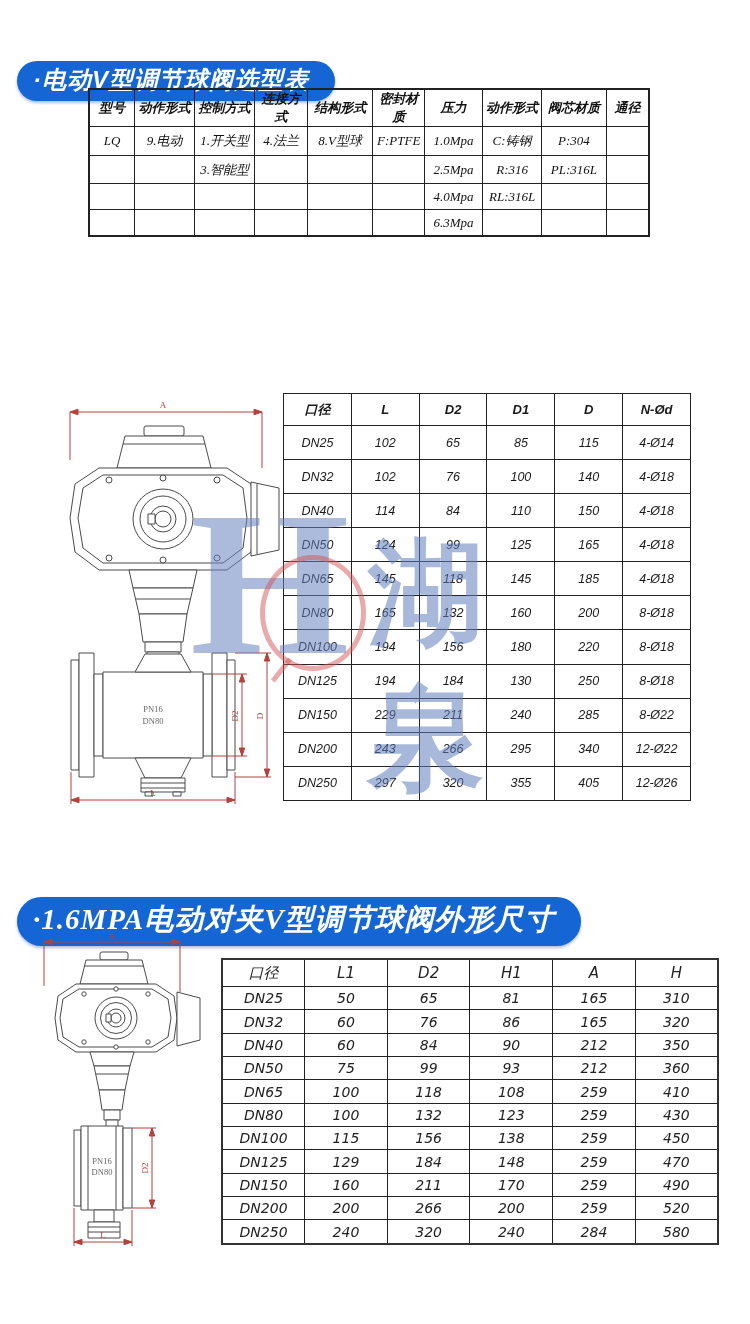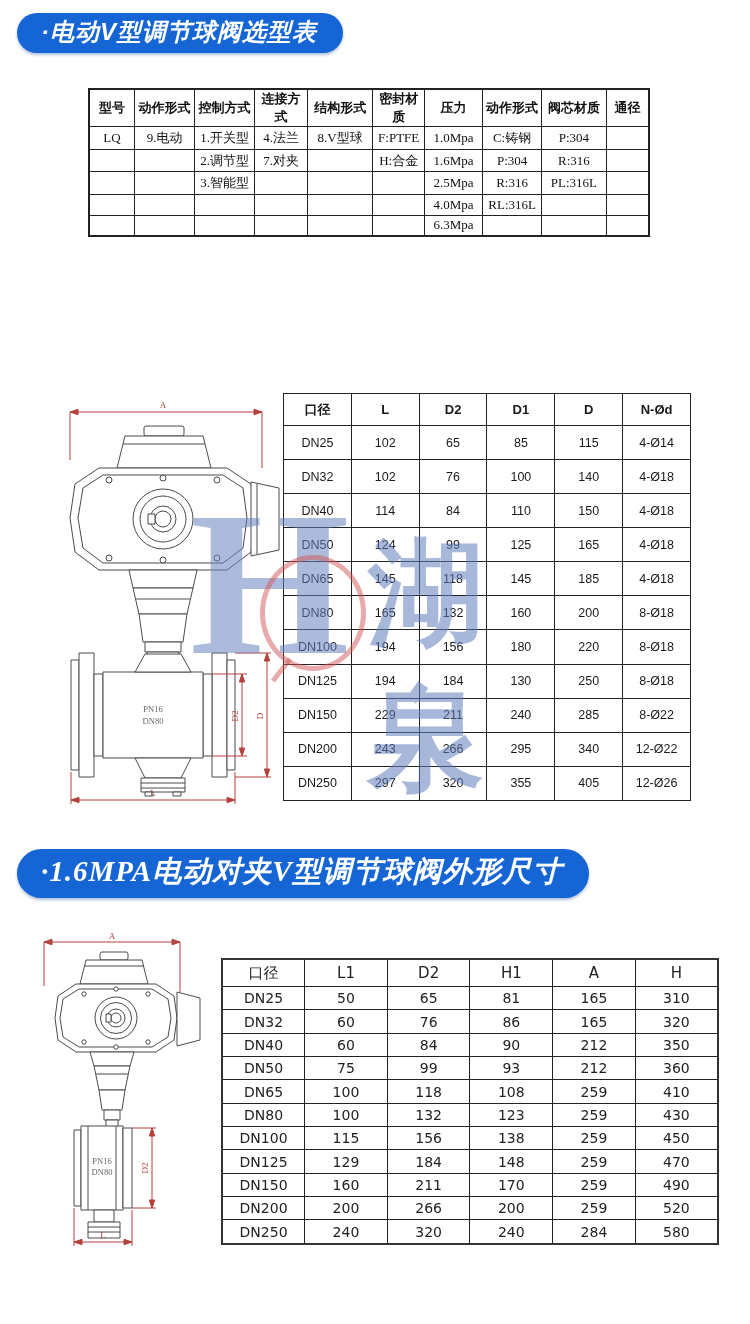--- a/index.html
+++ b/index.html
@@ -1,28 +1,28 @@
 <!DOCTYPE html>
 <html><head>
 <meta charset="utf-8">
 <style>
   html,body { margin:0; padding:0; background:#ffffff; }
   .page { position:relative; width:750px; height:1324px; background:#ffffff; overflow:hidden;
           font-family:"Liberation Sans", sans-serif; }
 
   
   .pill { position:absolute; background:#1566d4; color:#ffffff; font-weight:bold; font-style:italic;
-          border-radius:40px; display:flex; align-items:center; padding:0 26px 3px 24px;
+          border-radius:40px; display:flex; align-items:center; padding:0 26px 3px 16px;
           white-space:nowrap; box-shadow:0 2px 3px rgba(25,75,160,0.35);
-          font-family:"Liberation Sans", sans-serif; letter-spacing:1px; }
+          font-family:"Liberation Sans", sans-serif; letter-spacing:1px;margin-top:48px; }
   .pill1 { left:17px; top:13px;  height:37px; font-size:24px; }
   .pill2 { left:17px; top:294px; height:46px; font-size:29px; }
   .pill3 { left:17px; top:849px; height:46px; font-size:29px;font-family:Liberation Serif, serif; }
 
-  table { border-collapse:collapse; position:absolute; table-layout:fixed; }
+  table { border-collapse:collapse; position:absolute; table-layout:fixed;font-style:italic; }
   th,td { border:1px solid #222; text-align:center; vertical-align:middle; padding:0; overflow:hidden; }
 
   
   .sel-table { left:88px; top:88px; width:562px; height:149px; border:2px solid #222;
                font-family:"Liberation Serif", serif; font-size:13px; color:#111; }
   .sel-table th { font-weight:bold; height:26px; }
   .sel-table th:nth-child(1){width:7.3%}  .sel-table th:nth-child(2){width:9.8%}
   .sel-table th:nth-child(3){width:9.8%}  .sel-table th:nth-child(4){width:8.6%}
   .sel-table th:nth-child(5){width:10.7%} .sel-table th:nth-child(6){width:8.4%}
   .sel-table th:nth-child(7){width:9.5%}  .sel-table th:nth-child(8){width:9.6%}
@@ -82,32 +82,20 @@
         <tr>
           <td>LQ</td>
           <td>9.电动</td>
           <td>1.开关型</td>
           <td>4.法兰</td>
           <td>8.V型球</td>
           <td>F:PTFE</td>
           <td>1.0Mpa</td>
           <td>C:铸钢</td>
           <td>P:304</td>
-          <td></td>
-        </tr>
-        <tr>
-          <td></td>
-          <td></td>
-          <td>2.调节型</td>
-          <td>7.对夹</td>
-          <td></td>
-          <td>H:合金</td>
-          <td>1.6Mpa</td>
-          <td>P:304</td>
-          <td>R:316</td>
           <td></td>
         </tr>
         <tr>
           <td></td>
           <td></td>
           <td>3.智能型</td>
           <td></td>
           <td></td>
           <td></td>
           <td>2.5Mpa</td>

